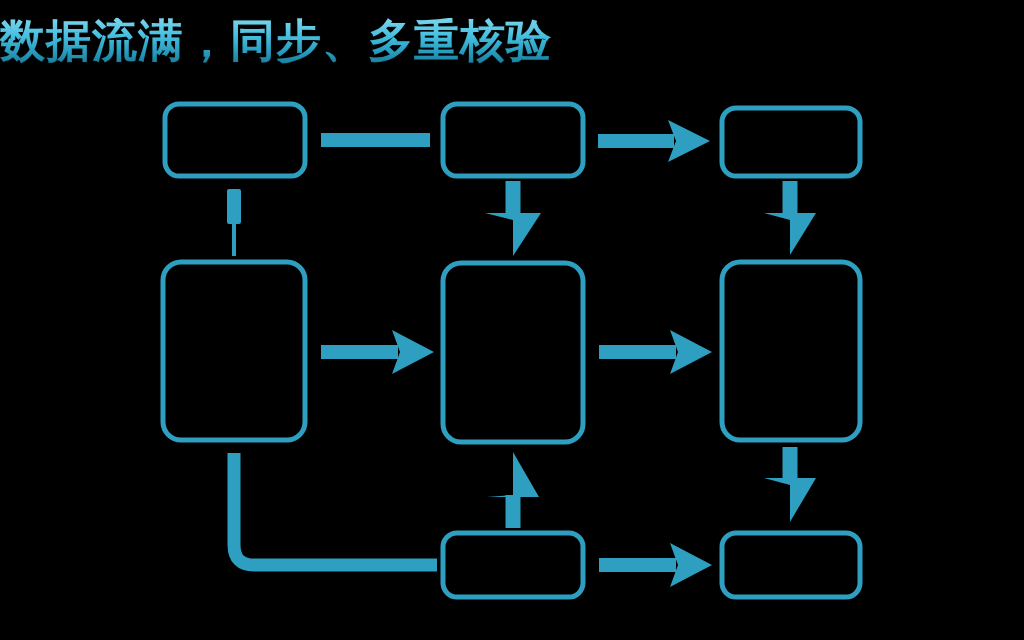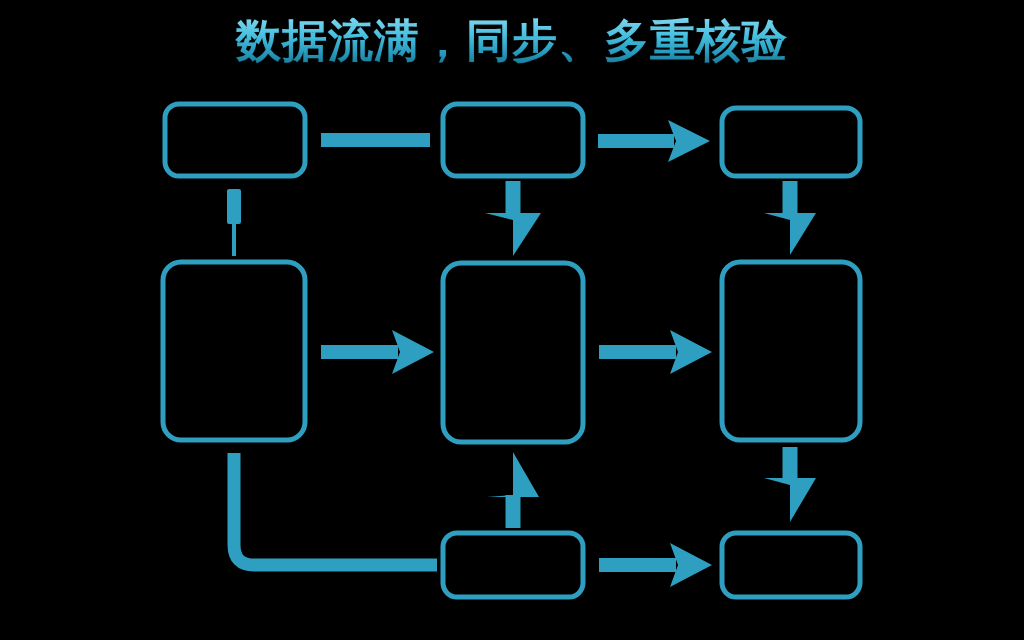--- a/index.html
+++ b/index.html
@@ -18,21 +18,20 @@
     position: relative;
     width: 1024px;
     height: 640px;
     background: #000000;
   }
   #diagram-title {
     position: absolute;
     left: 0;
     top: 18px;
     width: 1024px;
-    text-align: center;
     font-size: 45px;
     font-weight: bold;
     letter-spacing: 1px;
     line-height: 1.0;
     color: #37a8c6;
     background: linear-gradient(180deg, #9fe3f2 0%, #4fc3e0 38%, #1c87a8 78%, #0d5f79 100%);
     -webkit-background-clip: text;
     background-clip: text;
     -webkit-text-fill-color: transparent;
     text-shadow: 0 0 1px rgba(60,190,225,0.35);

